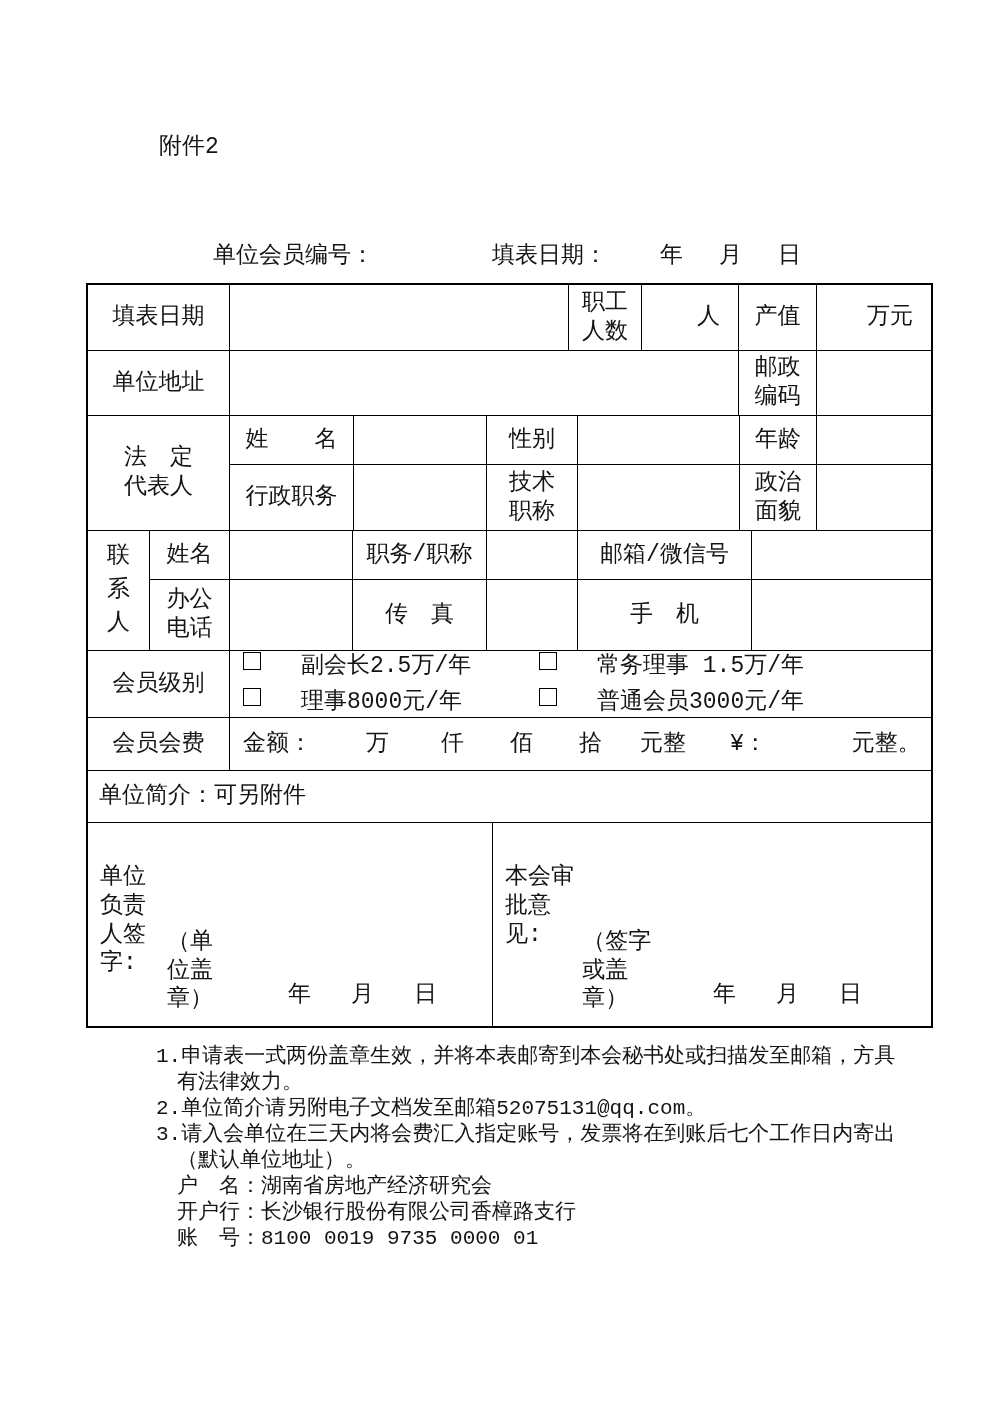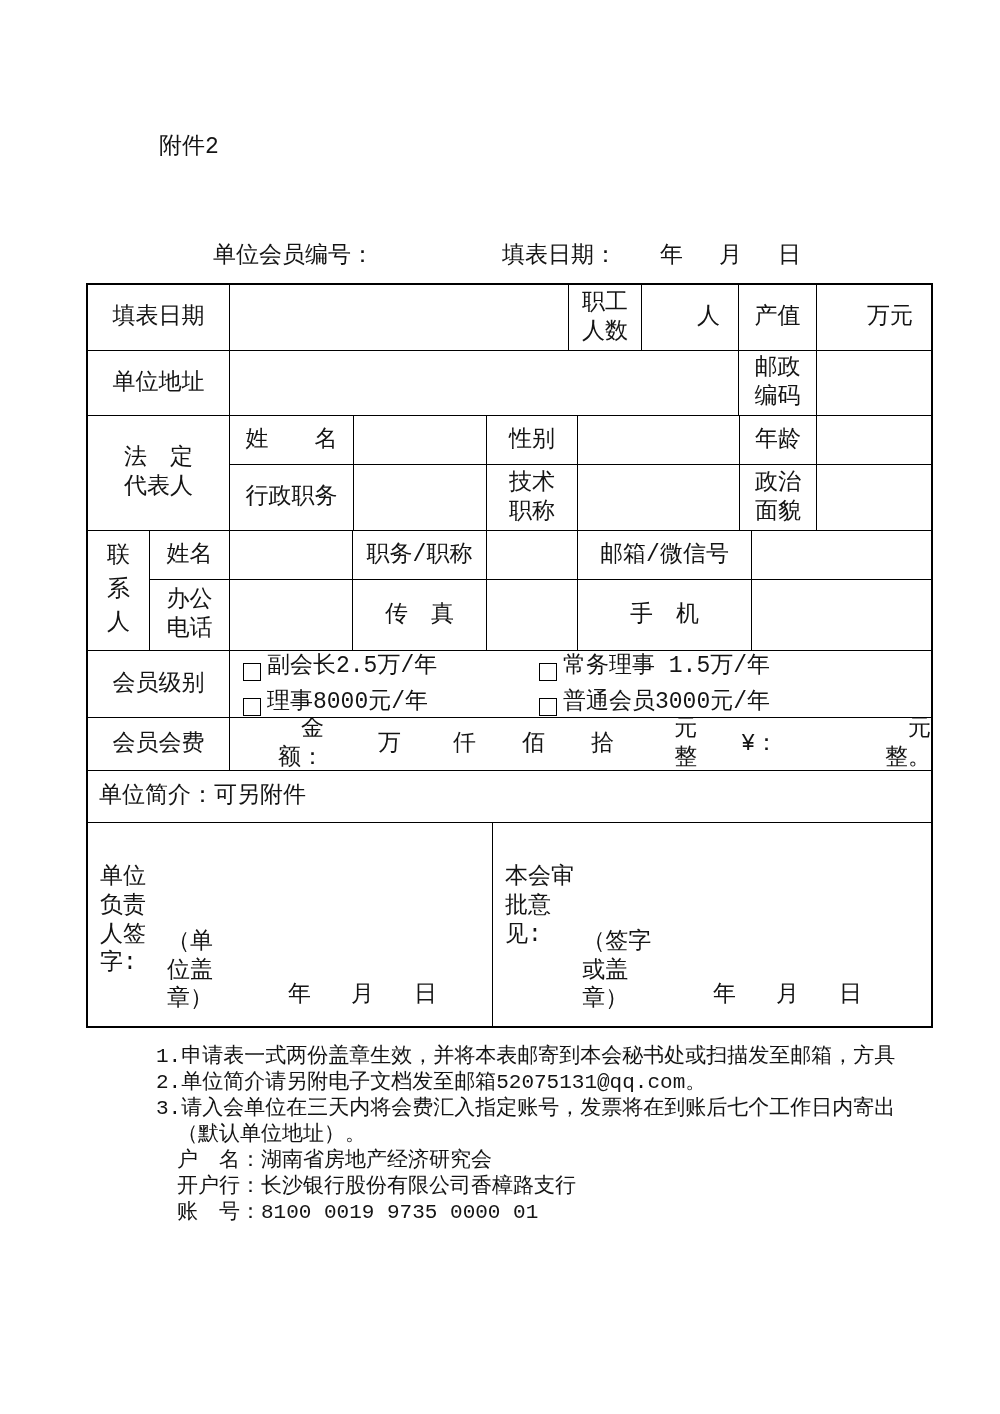--- a/index.html
+++ b/index.html
@@ -4,21 +4,21 @@
 <style>
   html,body{margin:0;padding:0;background:#ffffff;}
   .page{position:relative;width:1000px;height:1414px;background:#fff;color:#141414;
         font-family:Liberation Mono, monospace;overflow:hidden;margin-left:8px;}
 
   .attachment{position:absolute;left:151px;top:130px;font-size:23px;}
   .doc-title{position:absolute;left:0;right:0;top:184px;text-align:center;
              font-size:26px;font-weight:bold;letter-spacing:1px;}
   .subhead{position:absolute;left:0;top:239px;width:100%;height:30px;font-size:23px;}
   .subhead .member-no{position:absolute;left:205px;}
-  .subhead .fill-date{position:absolute;left:494px;}
+  .subhead .fill-date{position:absolute;left:484px;}
   .subhead .date-tokens{position:absolute;left:652px;display:flex;gap:36px;}
 
   .form-table{position:absolute;left:78px;top:283px;width:847px;height:745px;
               border:2px solid #000;box-sizing:border-box;display:flex;
               flex-direction:column;font-size:23px;line-height:1.25;}
   .row{display:flex;box-sizing:border-box;flex:none;}
   .row + .row{border-top:1.5px solid #000;}
   .td{box-sizing:border-box;display:flex;align-items:center;justify-content:center;
       text-align:center;overflow:hidden;}
   .td + .td{border-left:1.5px solid #000;}
@@ -27,24 +27,24 @@
   .group-body .subrow + .subrow{border-top:1.5px solid #000;}
   .group-body .td:first-child{border-left:1.5px solid #000;}
   .two-line{flex-direction:column;justify-content:center;line-height:1.25;}
   .right-pad{justify-content:flex-end;padding-right:18px;}
   .left-pad{justify-content:flex-start;padding-left:11px;text-align:left;}
   .vlabel{flex-direction:column;justify-content:center;line-height:1.45;}
 
   .level-grid{display:grid;grid-template-columns:296px 1fr;row-gap:7px;
               align-content:center;justify-content:start;padding-left:13px;
               align-items:center;text-align:left;}
-  .opt{display:flex;align-items:flex-end;}
+  .opt{display:flex;align-items:flex-start;gap:34px;}
   .cbx{width:16px;height:16px;border:1.5px solid #000;margin-right:6px;flex:none;}
 
-  .fee-line{justify-content:flex-start;padding-left:26px;text-align:right;}
+  .fee-line{justify-content:flex-start;padding-left:13px;text-align:left;}
   .fee-line .t1{margin-left:54px;} .fee-line .t2{margin-left:52px;}
   .fee-line .t3{margin-left:46px;} .fee-line .t4{margin-left:46px;}
   .fee-line .t5{margin-left:38px;} .fee-line .t6{margin-left:44px;}
   .fee-line .t7{margin-left:85px;}
 
   .sig-cell{flex-direction:row;align-items:stretch;justify-content:flex-start;
             text-align:left;padding:12px;}
   .sig-title{margin-top:28px;padding-left:0;}
   .sig-spacer{flex:1;}
   .stamp{align-self:flex-end;}
@@ -220,20 +220,21 @@
           <span>月</span>
           <span>日</span>
         </div>
       </div>
     </div>
 
   </div>
 
   <div class="notes">
     <div class="note-line">1.申请表一式两份盖章生效，并将本表邮寄到本会秘书处或扫描发至邮箱，方具</div>
+    <div class="note-line indent">有法律效力。</div>
     <div class="note-line">2.单位简介请另附电子文档发至邮箱52075131@qq.com。</div>
     <div class="note-line">3.请入会单位在三天内将会费汇入指定账号，发票将在到账后七个工作日内寄出</div>
     <div class="note-line indent">（默认单位地址）。</div>
     <div class="note-line indent">户　名：湖南省房地产经济研究会</div>
     <div class="note-line indent">开户行：长沙银行股份有限公司香樟路支行</div>
     <div class="note-line indent">账　号：8100 0019 9735 0000 01</div>
   </div>
 
 </div>
 

